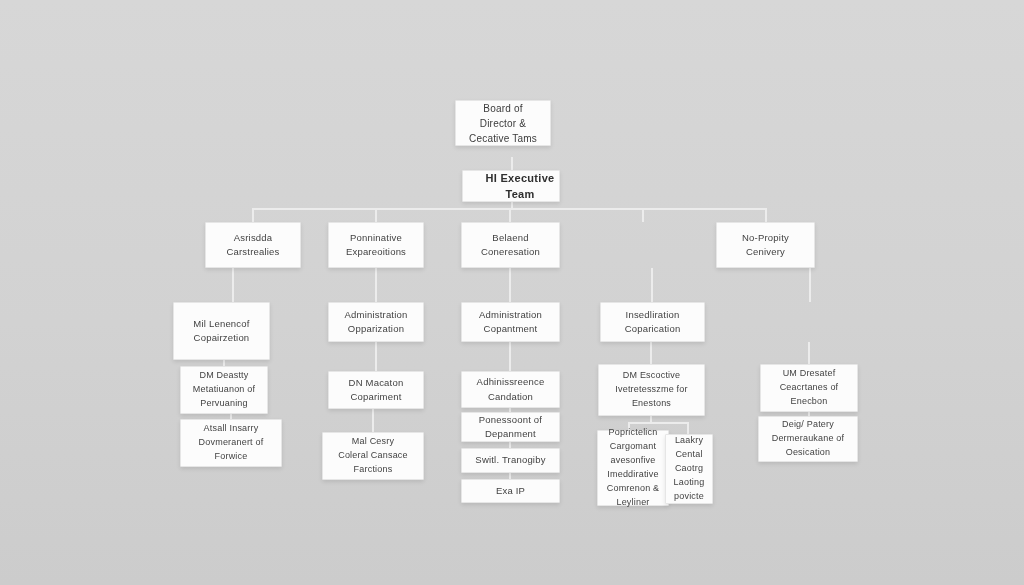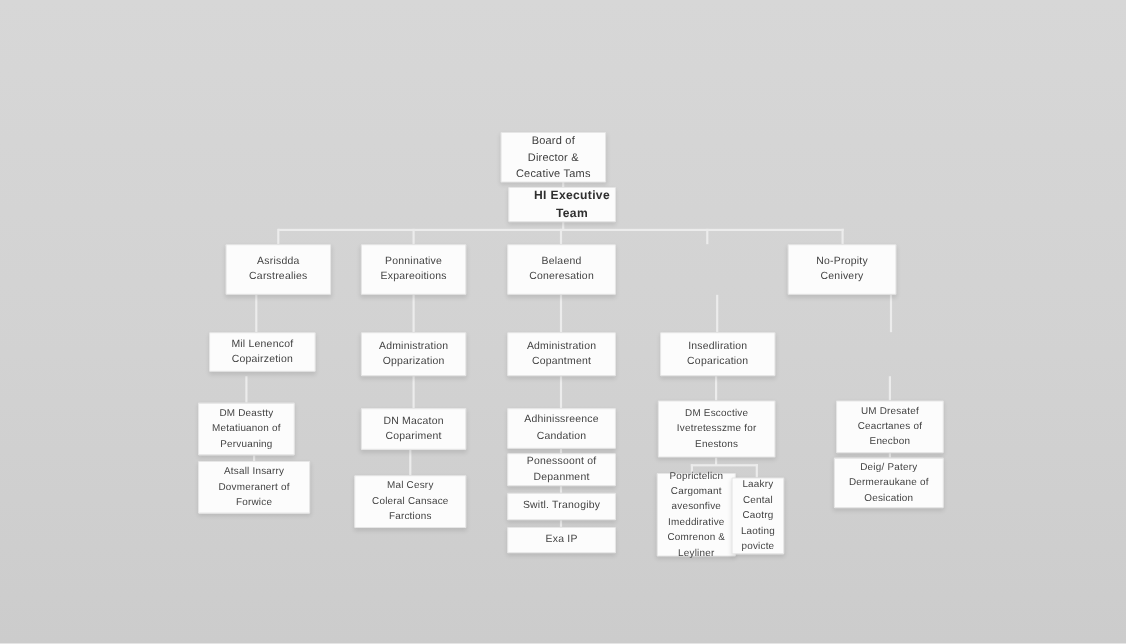--- a/index.html
+++ b/index.html
@@ -68,21 +68,21 @@
   <div class="line v" style="left:808px;top:412px;height:4px"></div>
 
   <div class="line v" style="left:650px;top:416px;height:7px"></div>
   <div class="line h" style="left:628px;top:422px;width:61px"></div>
   <div class="line v" style="left:628px;top:422px;height:8px"></div>
   <div class="line v" style="left:687px;top:422px;height:12px"></div>
 
   <div class="line v" style="left:509px;top:442px;height:6px"></div>
   <div class="line v" style="left:509px;top:473px;height:6px"></div>
 
-  <div class="node board" style="left:455px;top:120px;width:96px;height:46px">
+  <div class="node board" style="left:455px;top:100px;width:96px;height:46px">
     <span class="lbl">Board of
 Director &amp; Cecative Tams</span>
   </div>
 
   <div class="node exec" style="left:462px;top:170px;width:98px;height:32px">
     <span class="lbl">HI Executive Team</span>
   </div>
 
   <div class="node" style="left:205px;top:222px;width:96px;height:46px">
     <span class="lbl">Asrisdda
@@ -94,21 +94,21 @@
   </div>
   <div class="node" style="left:461px;top:222px;width:99px;height:46px">
     <span class="lbl">Belaend
 Coneresation</span>
   </div>
   <div class="node" style="left:716px;top:222px;width:99px;height:46px">
     <span class="lbl">No-Propity
 Cenivery</span>
   </div>
 
-  <div class="node" style="left:190px;top:302px;width:97px;height:36px">
+  <div class="node" style="left:173px;top:302px;width:97px;height:58px">
     <span class="lbl">Mil Lenencof
 Copairzetion</span>
   </div>
   <div class="node" style="left:328px;top:302px;width:96px;height:40px">
     <span class="lbl">Administration
 Opparization</span>
   </div>
   <div class="node" style="left:461px;top:302px;width:99px;height:40px">
     <span class="lbl">Administration
 Copantment</span>

